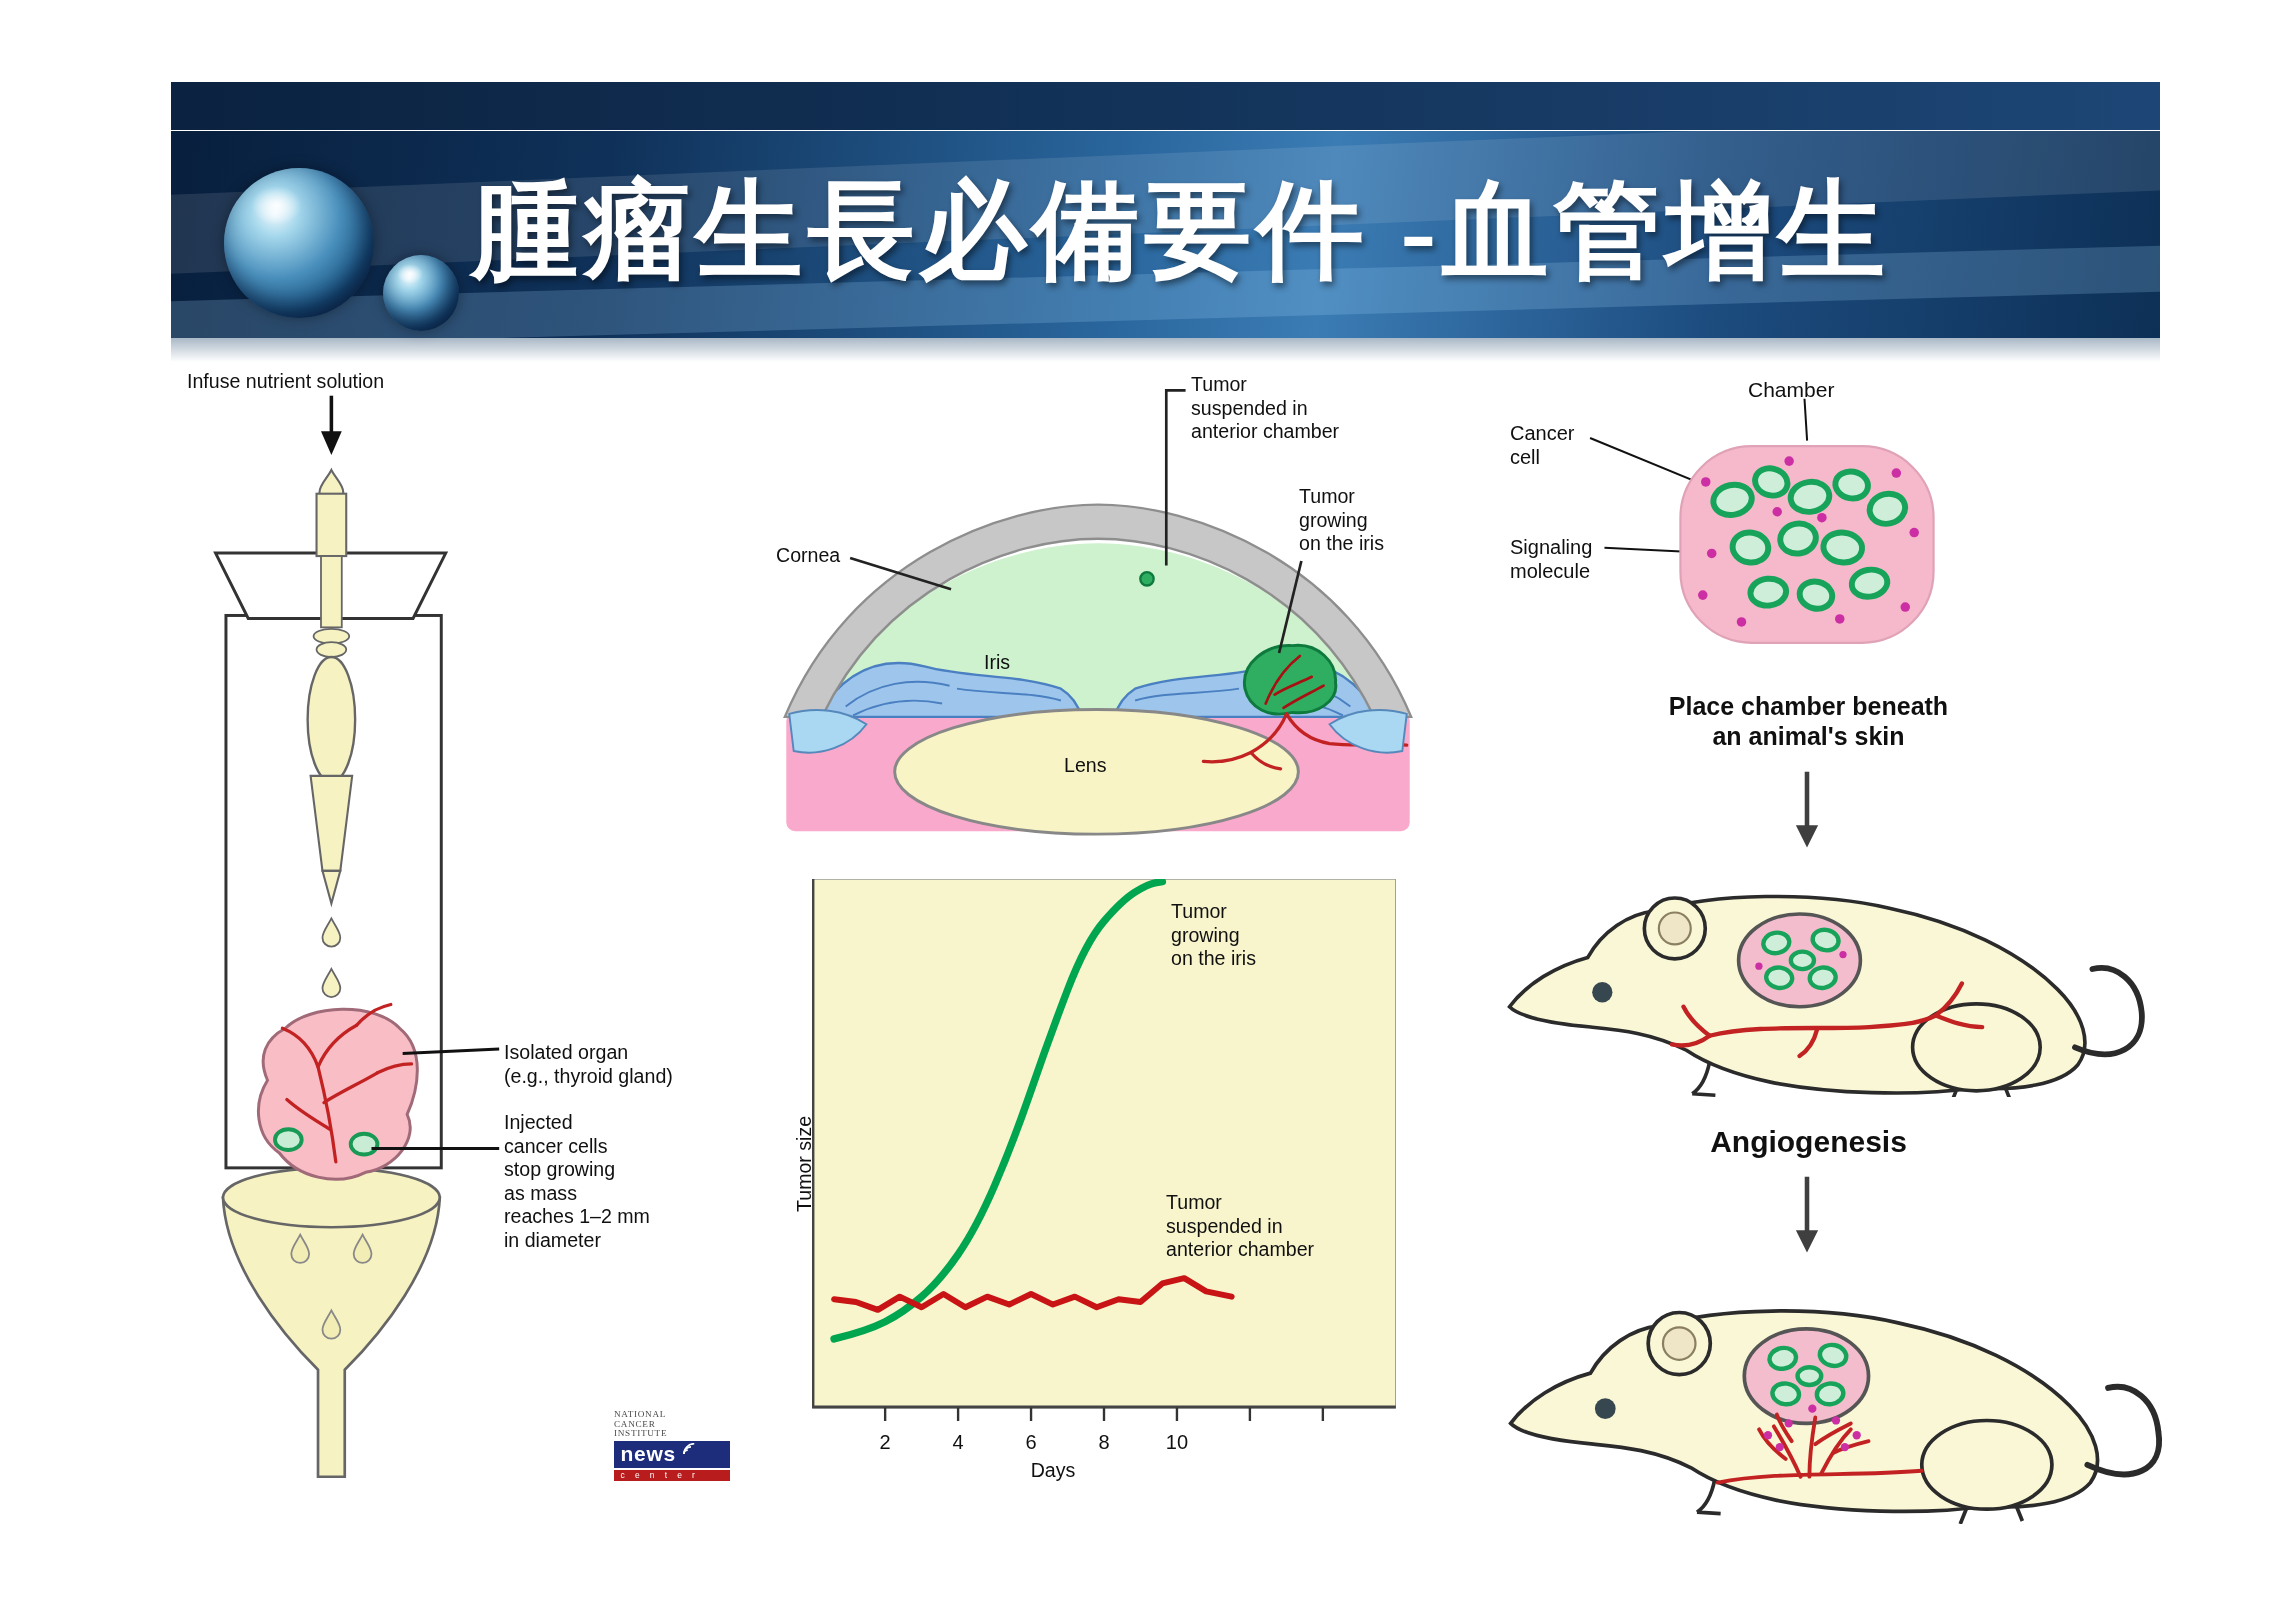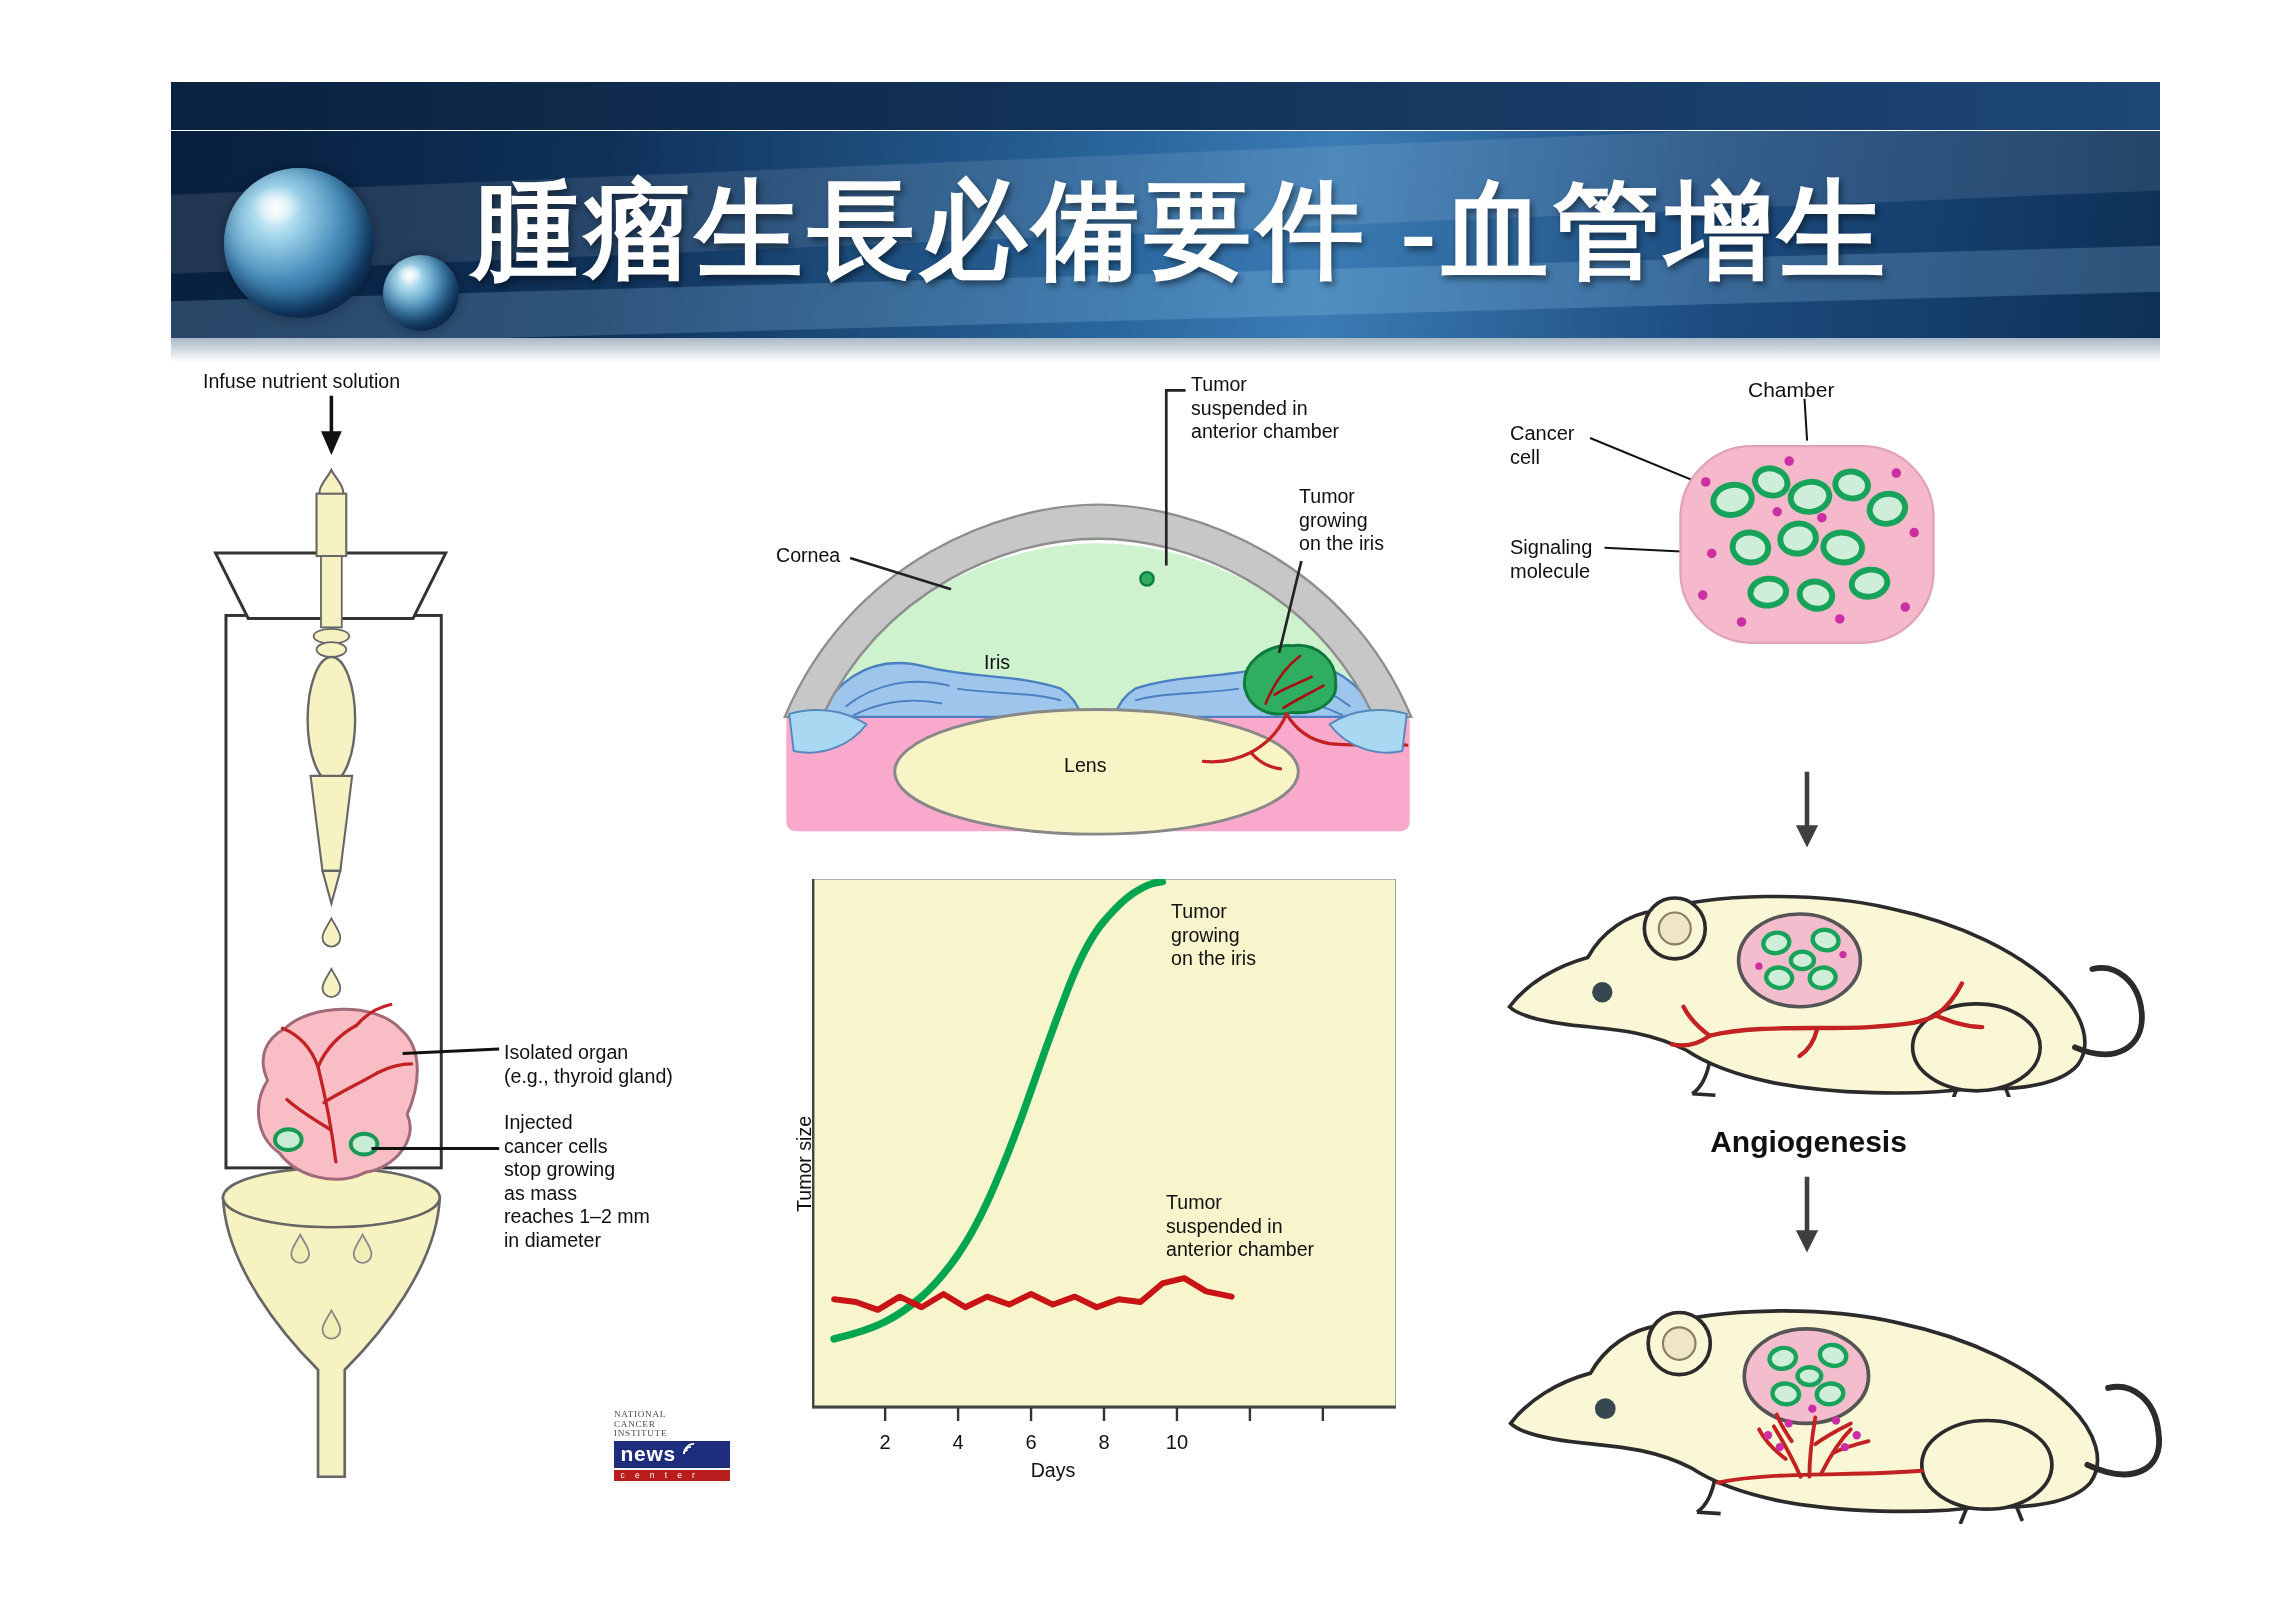--- a/index.html
+++ b/index.html
@@ -81,21 +81,21 @@
   <div class="top-bar"></div>
   <div class="banner">
     <div class="stripe1"></div>
     <div class="stripe2"></div>
   </div>
   <div class="banner-shadow"></div>
   <div class="sphere large"></div>
   <div class="sphere small"></div>
   <div class="slide-title">腫瘤生長必備要件 -血管增生</div>
 
-  <div class="lbl" style="left:203px; top:370px;">Infuse nutrient solution</div>
+  <div class="lbl" style="left:187px; top:370px;">Infuse nutrient solution</div>
 
   <svg class="svg-abs" style="left:193px; top:366px; width:550px; height:1133px;" viewBox="0 0 370 763">
 
     <g>
       <line x1="93" y1="20" x2="93" y2="46" stroke="#111" stroke-width="2.4"></line>
       <polygon points="86,44 100,44 93,60" fill="#111"></polygon>
     </g>
 
     <path d="M93,70 C90,76 85,80 85,85 a8,8 0 0 0 16,0 C101,80 96,76 93,70 Z" fill="#f6f2c2" stroke="#666" stroke-width="1.4"></path>
 
@@ -281,20 +281,22 @@
       <circle cx="26" cy="76" r="3.2"></circle>
         <circle cx="20" cy="104" r="3.2"></circle>
       <circle cx="46" cy="122" r="3.2"></circle>
         <circle cx="112" cy="120" r="3.2"></circle>
       <circle cx="156" cy="112" r="3.2"></circle>
         <circle cx="100" cy="52" r="3.2"></circle>
       <circle cx="70" cy="48" r="3.2"></circle>
     </g>
   </svg>
 
+  <div class="lbl bold center" style="left:1596px; top:691px; width:425px; font-size:25px;">Place chamber beneath
+an animal's skin</div>
 
   <svg class="svg-abs" style="left:1790px; top:769px;" width="34" height="80" viewBox="0 0 52 122">
     <line x1="26" y1="4" x2="26" y2="90" stroke="#3f3f3f" stroke-width="7"></line>
     <polygon points="9,86 43,86 26,120" fill="#3f3f3f"></polygon>
   </svg>
 
   <svg class="svg-abs" style="left:1495px; top:844px; width:667px; height:253px;" viewBox="0 0 460 174">
     <path d="M10,112 C22,96 42,84 64,78 C74,60 92,48 110,46 C150,34 220,32 272,44 C320,54 362,74 388,100 C406,118 412,138 402,152 C390,166 360,170 330,168 C290,174 230,172 190,164 C162,158 144,150 132,142 C108,130 86,128 66,126 C44,124 18,120 10,112 Z" fill="#faf7d6" stroke="#2b2b2b" stroke-width="2.5"></path>
     <ellipse cx="332" cy="140" rx="44" ry="30" fill="#faf7d6" stroke="#2b2b2b" stroke-width="2.5"></ellipse>
     <circle cx="124" cy="58" r="21" fill="#faf7d6" stroke="#2b2b2b" stroke-width="2.5"></circle>

